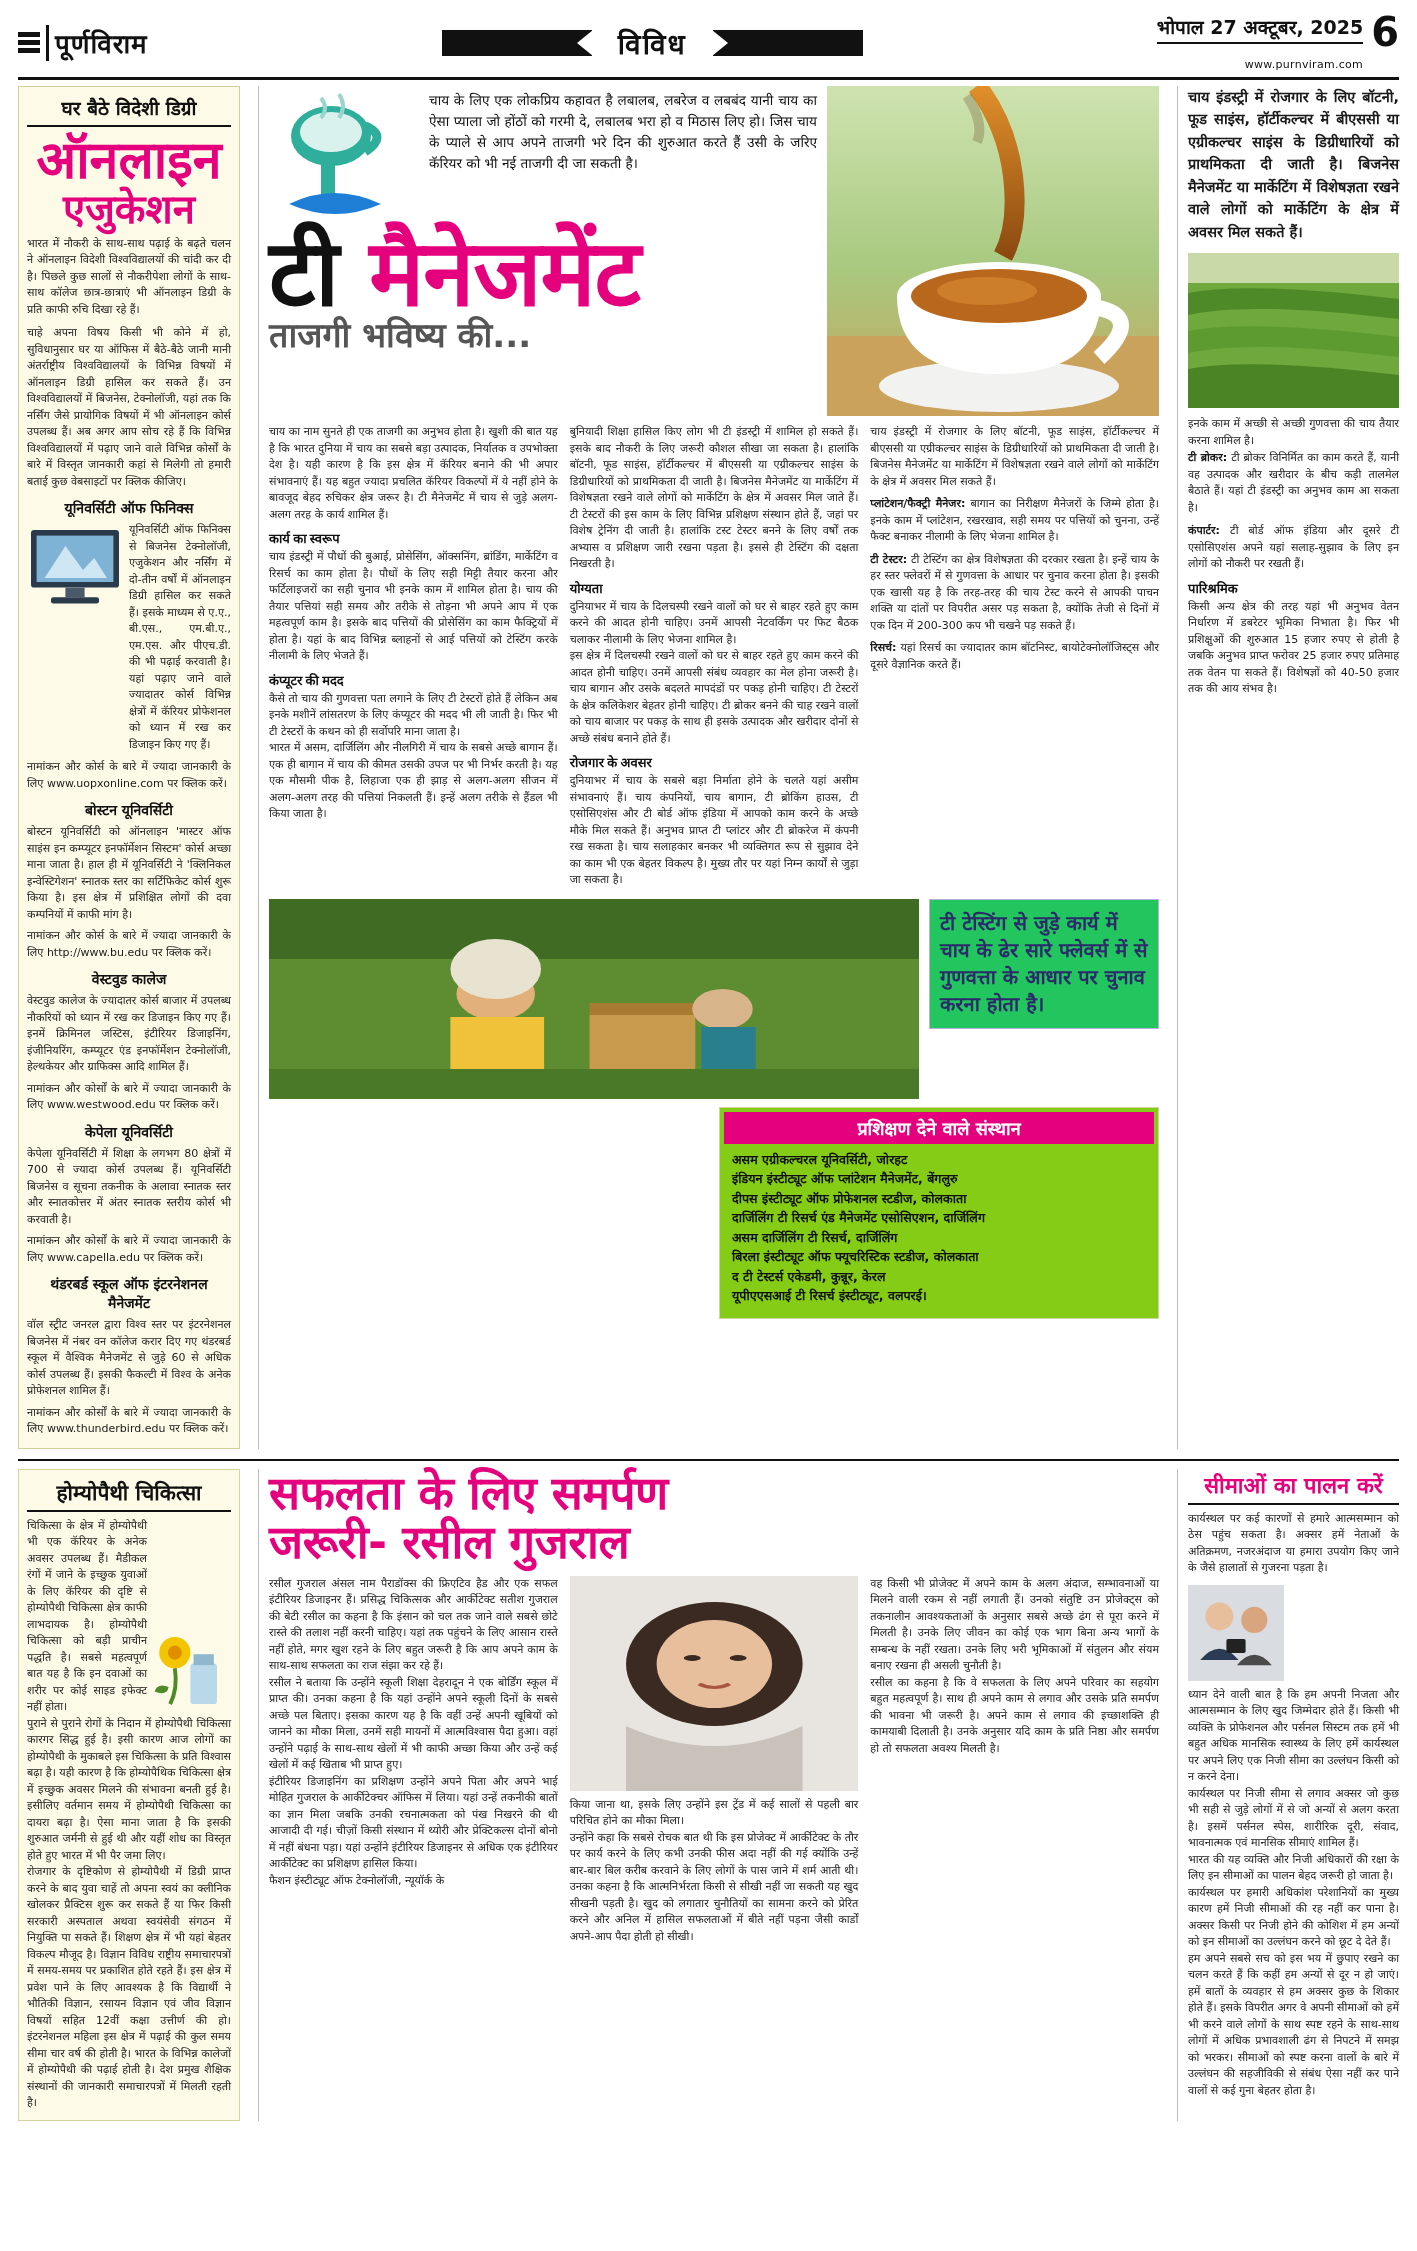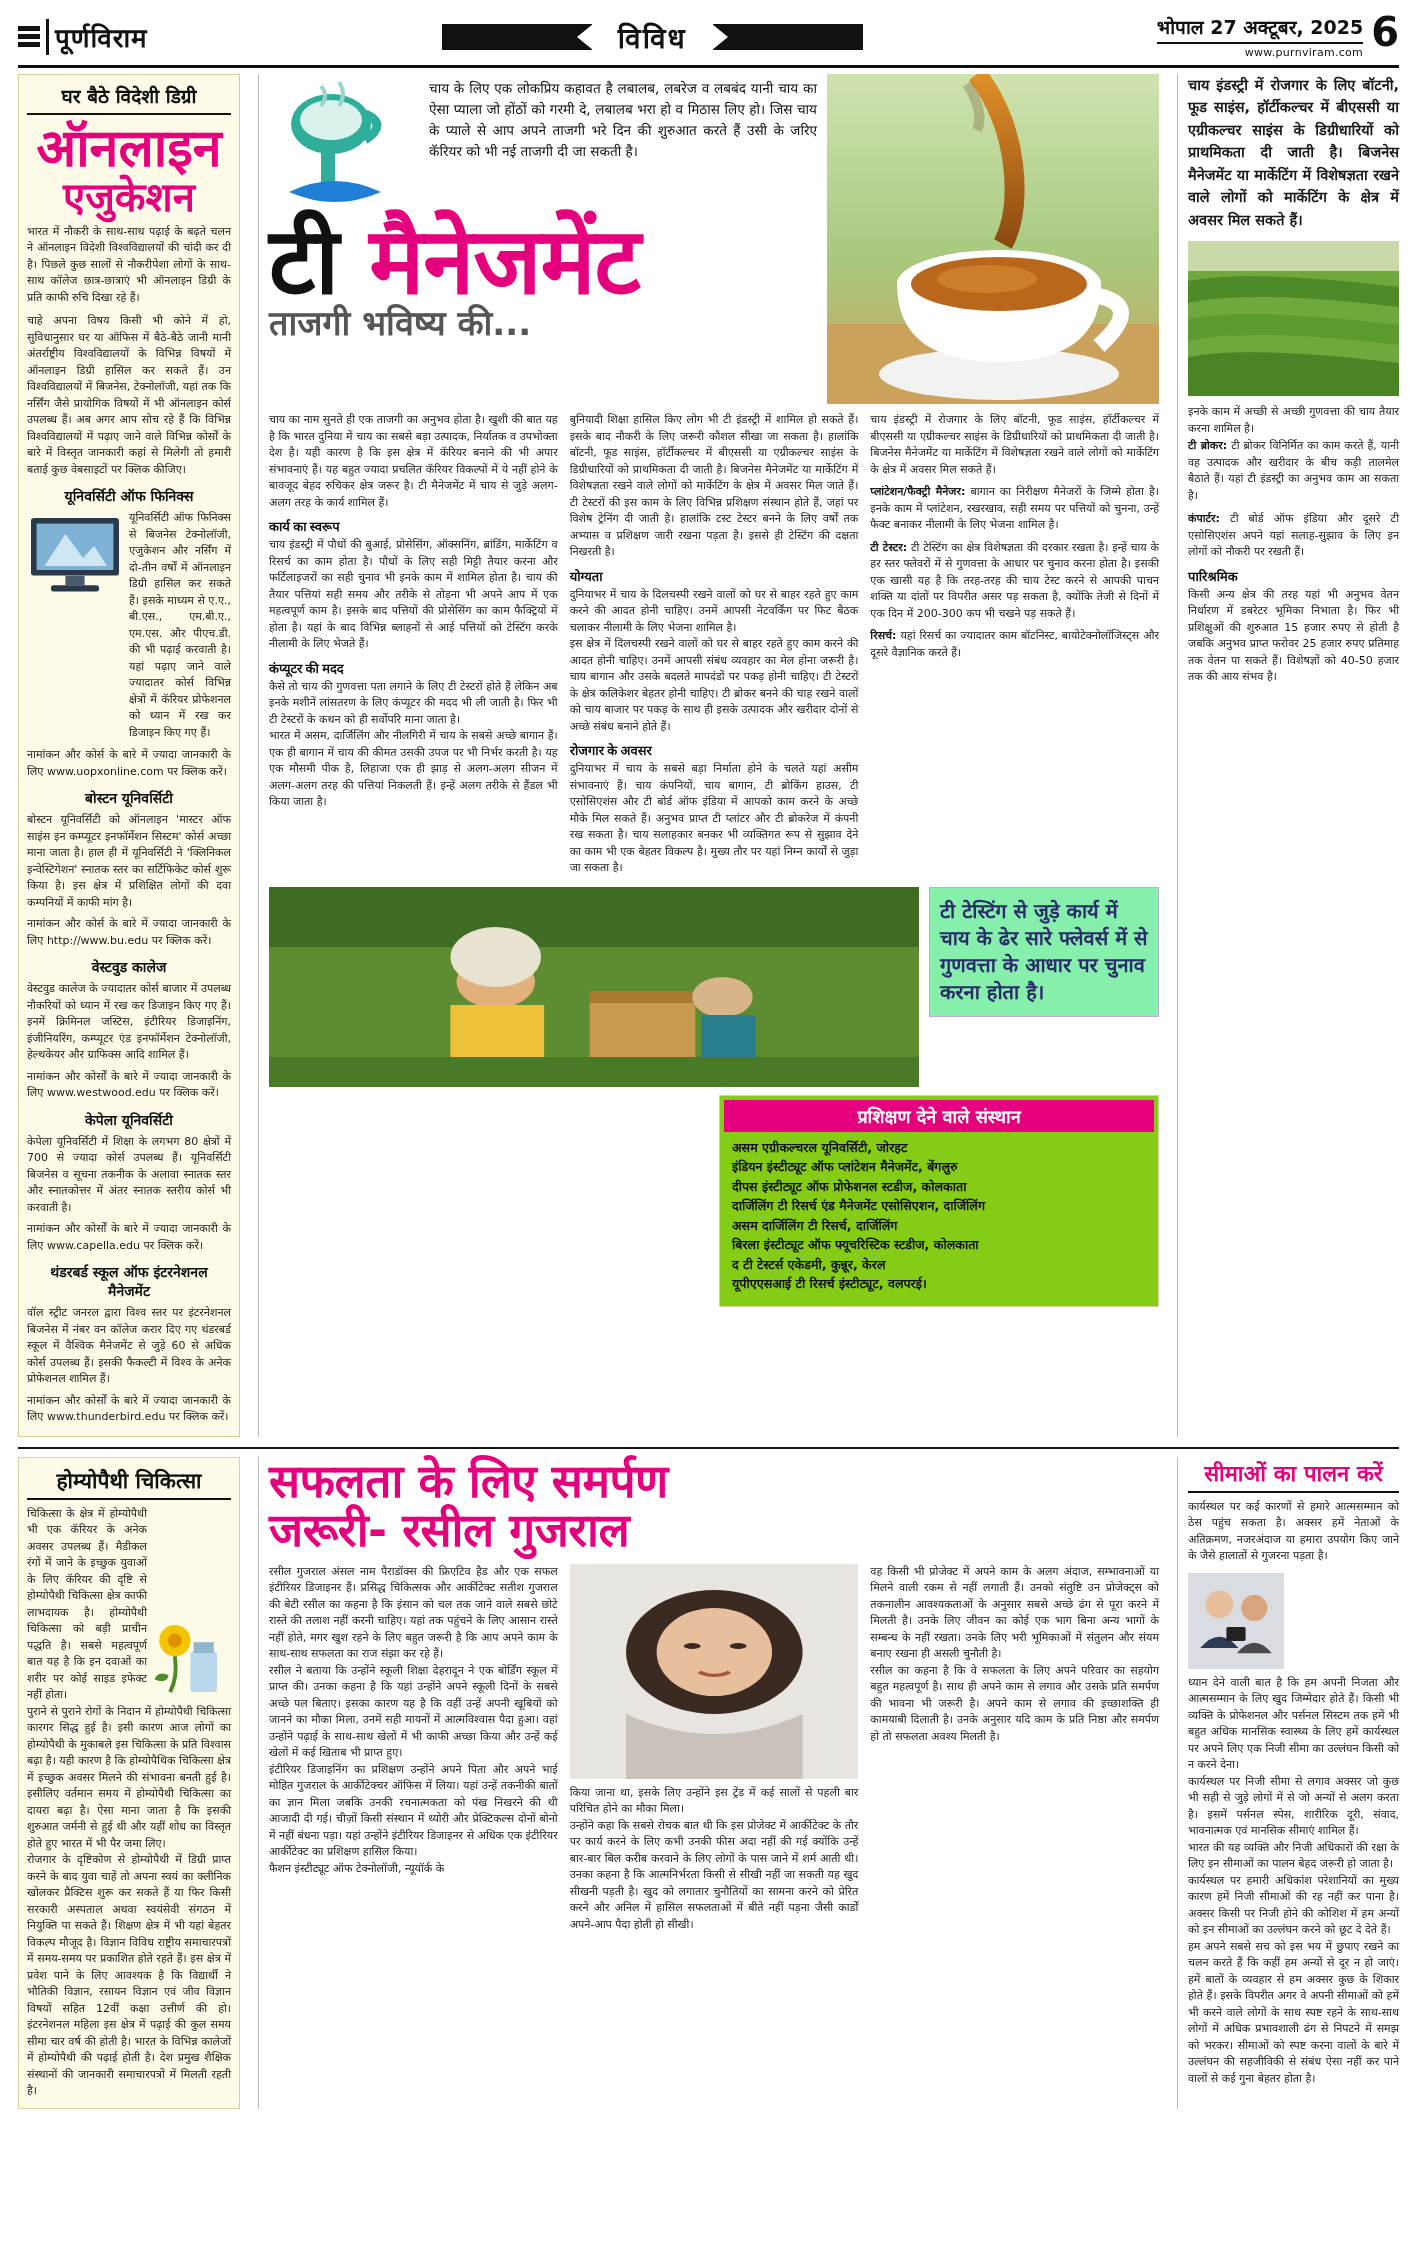--- a/index.html
+++ b/index.html
@@ -24,21 +24,21 @@
     border-left:3px solid #111; border-right:0; padding-left:6px; }
   .vividh-wrap { display:flex; align-items:center; gap:0; }
   .vividh-bar { width:150px; height:26px; background:#111; position:relative; }
   .vividh-bar.left::after{ content:""; position:absolute; right:-1px; top:0; border-top:13px solid transparent;
      border-bottom:13px solid transparent; border-right:16px solid #fff;}
   .vividh-bar.right::after{ content:""; position:absolute; left:-1px; top:0; border-top:13px solid transparent;
      border-bottom:13px solid transparent; border-left:16px solid #fff;}
   .vividh-text { font-size:28px; font-weight:bold; padding:0 26px; letter-spacing:2px; }
   .mast-right { text-align:right; display:flex; align-items:flex-start; gap:8px; }
   .mast-date { font-size:19px; font-weight:bold; }
-  .mast-site { font-size:11px; letter-spacing:.3px; border-top:2px solid #111; padding-top:2px; margin-top:2px;}
+  .mast-site { font-size:11px; letter-spacing:.3px; border-top:2px solid #111; padding-top:14px; margin-top:2px;}
   .page-no { font-size:40px; font-weight:bold; line-height:0.9; }
 
   
   .grid { display:grid; grid-template-columns:222px 1fr 222px; gap:18px; }
   .col { position:relative; }
   .rule-v { border-left:1px solid #bbb; }
 
   
   .edu-box { background:#fdfbe7; border:1px solid #cfcf9a; padding:8px 8px 10px; }
   .edu-kicker { text-align:center; font-size:19px; font-weight:bold; border-bottom:2px solid #111;
@@ -52,21 +52,21 @@
   
   .tea-intro { display:flex; gap:10px; align-items:flex-start; }
   .teacup-illus { width:150px; height:150px; flex:0 0 150px; position:relative; }
   .intro-text { font-size:13.6px; line-height:1.55; color:#111; text-align:justify; padding-top:4px;}
   .tea-title { font-size:92px; font-weight:bold; color:#e5007d; line-height:0.95; letter-spacing:-1px; margin-top:-6px;}
   .tea-title .black { color:#111; }
   .tea-sub { font-size:34px; color:#555; font-weight:bold; margin-top:-6px; }
   .hero-wrap { display:grid; grid-template-columns: 1fr 332px; gap:10px; }
   .lead-sub { font-weight:bold; font-size:13px; margin:6px 0 2px;font-family:Liberation Serif, serif; }
 
-  .pullquote { background:#86efac; border:1px solid #b9aee0; padding:10px; font-size:20px;
+  .pullquote { background:#22c55e; border:1px solid #b9aee0; padding:10px; font-size:20px;
      line-height:1.35; color:#2b2b6b; font-weight:bold; }
   .inst-box { background:#84cc16; border:1px solid #d4d4a0; padding:12px; }
   .inst-title { background:#e5007d; color:#fff; font-size:18px; font-weight:bold; text-align:center;
       padding:4px 0; margin:-8px -8px 6px; }
   .inst-list { font-size:12.6px; line-height:1.55; font-weight:bold; color:#111; }
 
   
   .bottom { margin-top:10px; border-top:2px solid #111; padding-top:8px; }
   .homeo-box { background:#fdfbe7; border:1px solid #d4d4a0; padding:8px; }
   .homeo-title { text-align:center; font-size:21px; font-weight:bold; color:#111; border-bottom:2px solid #111;

